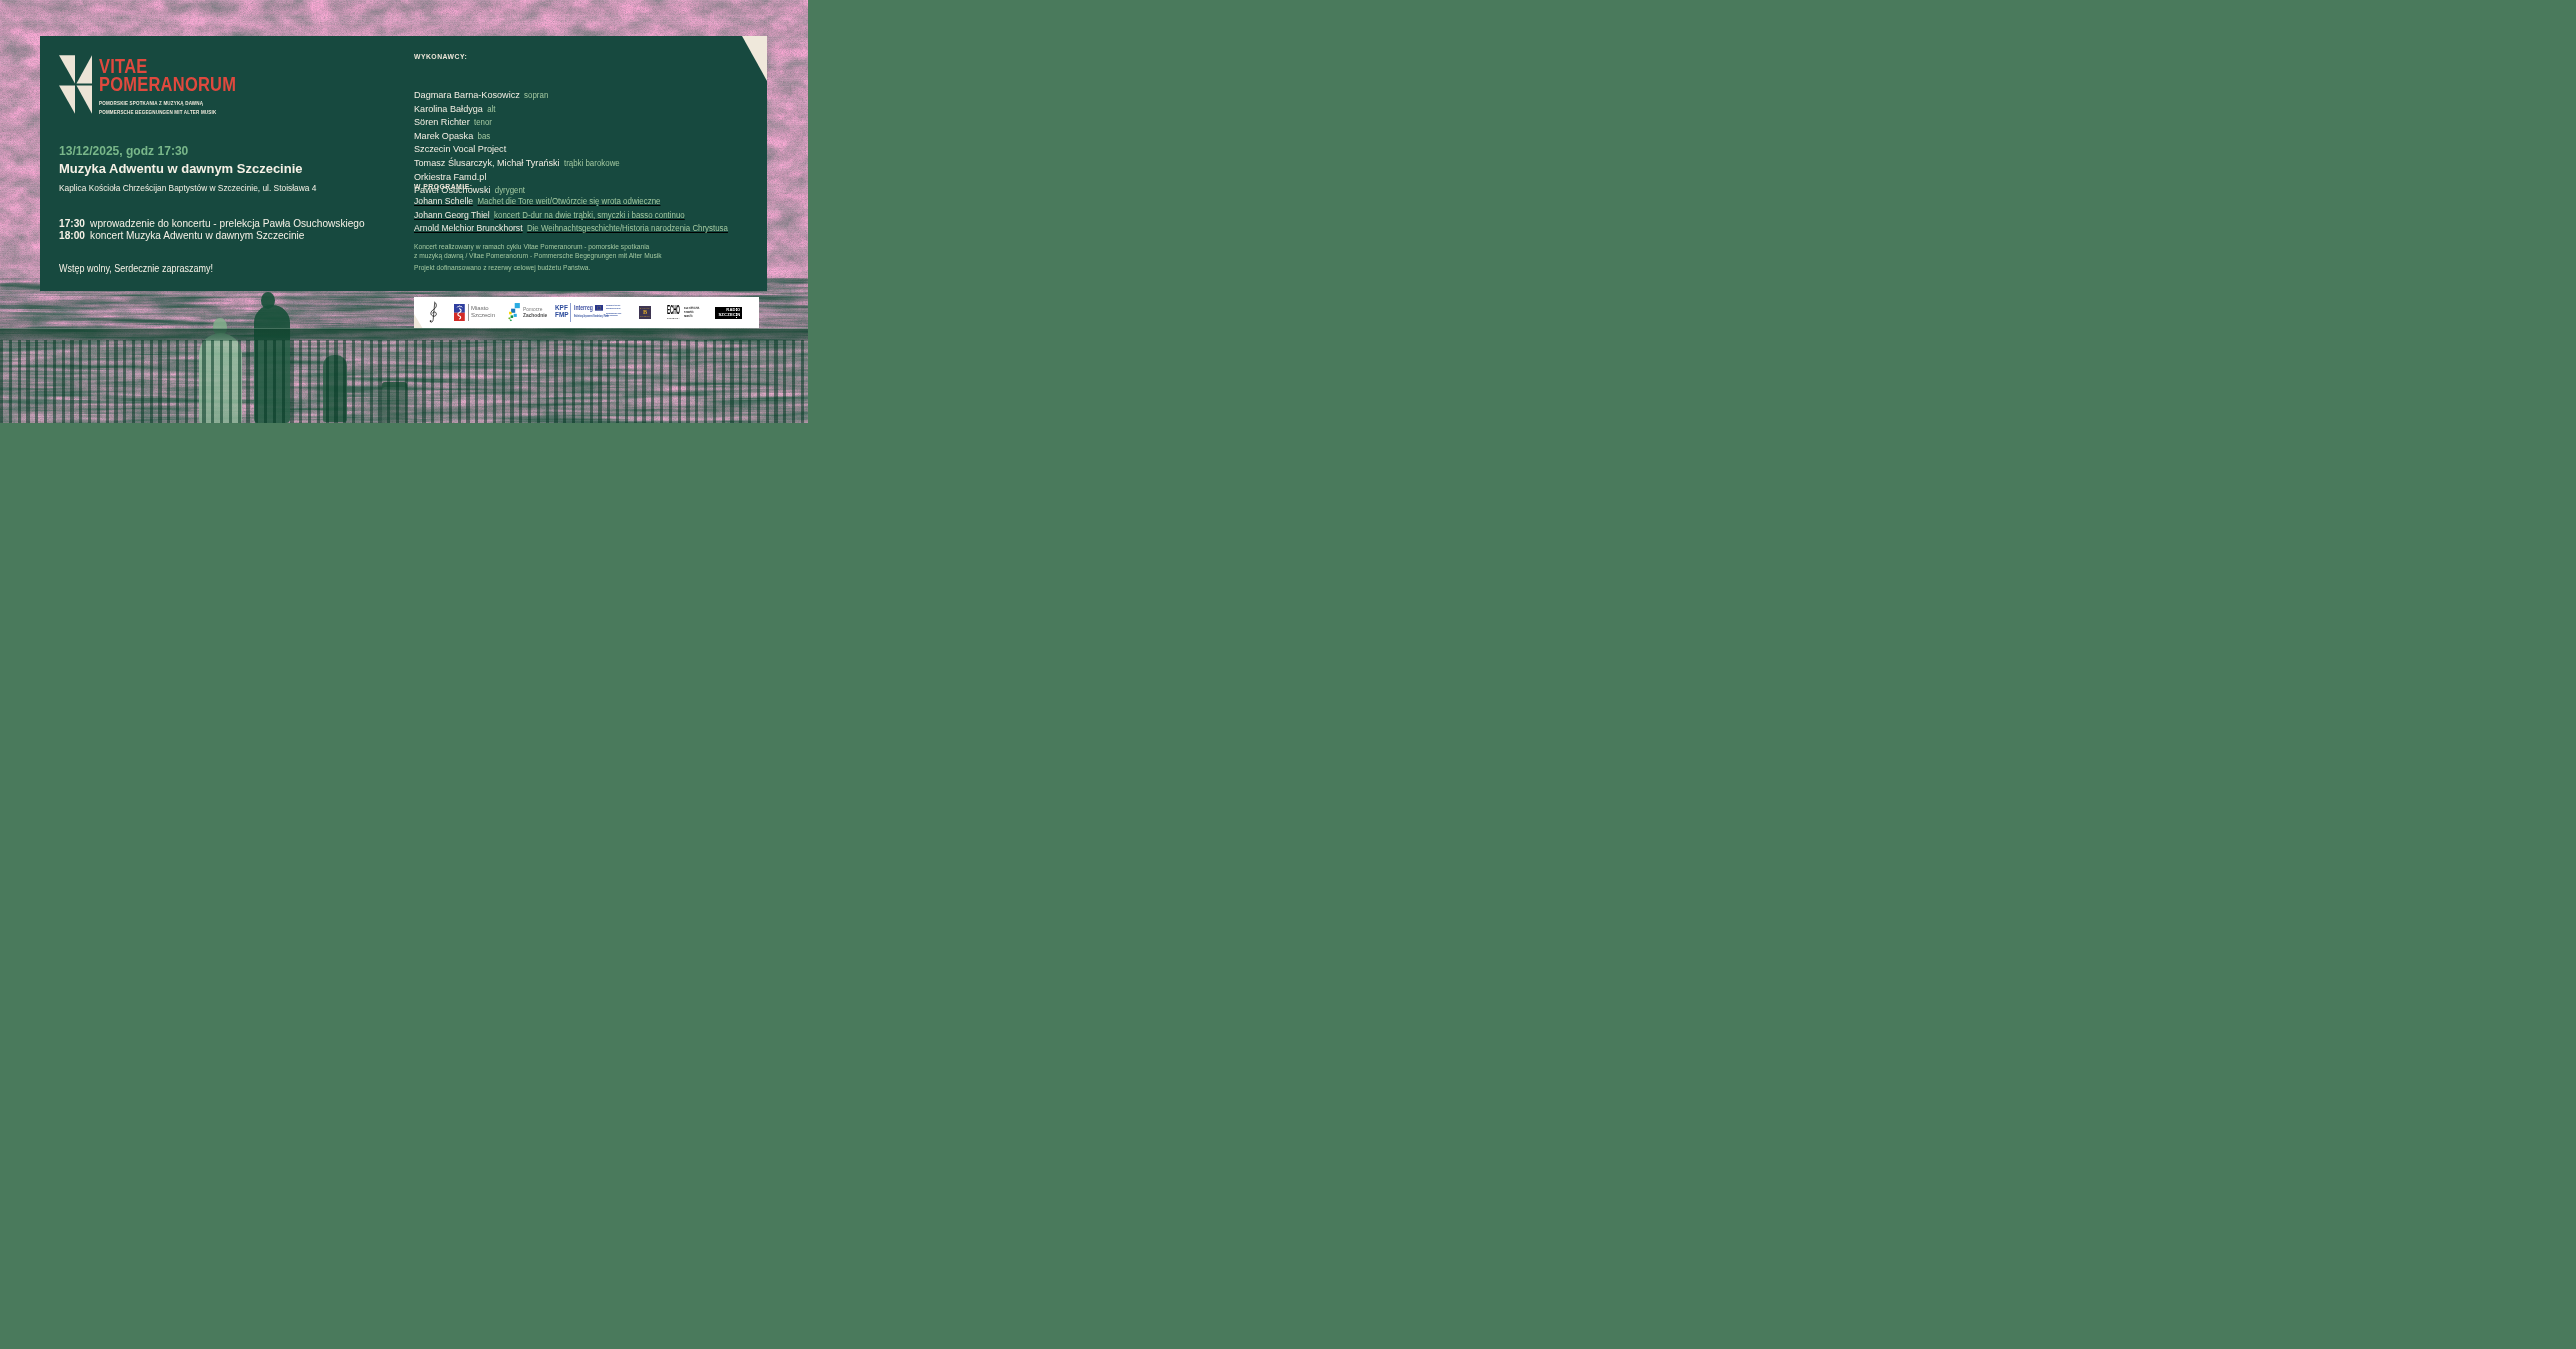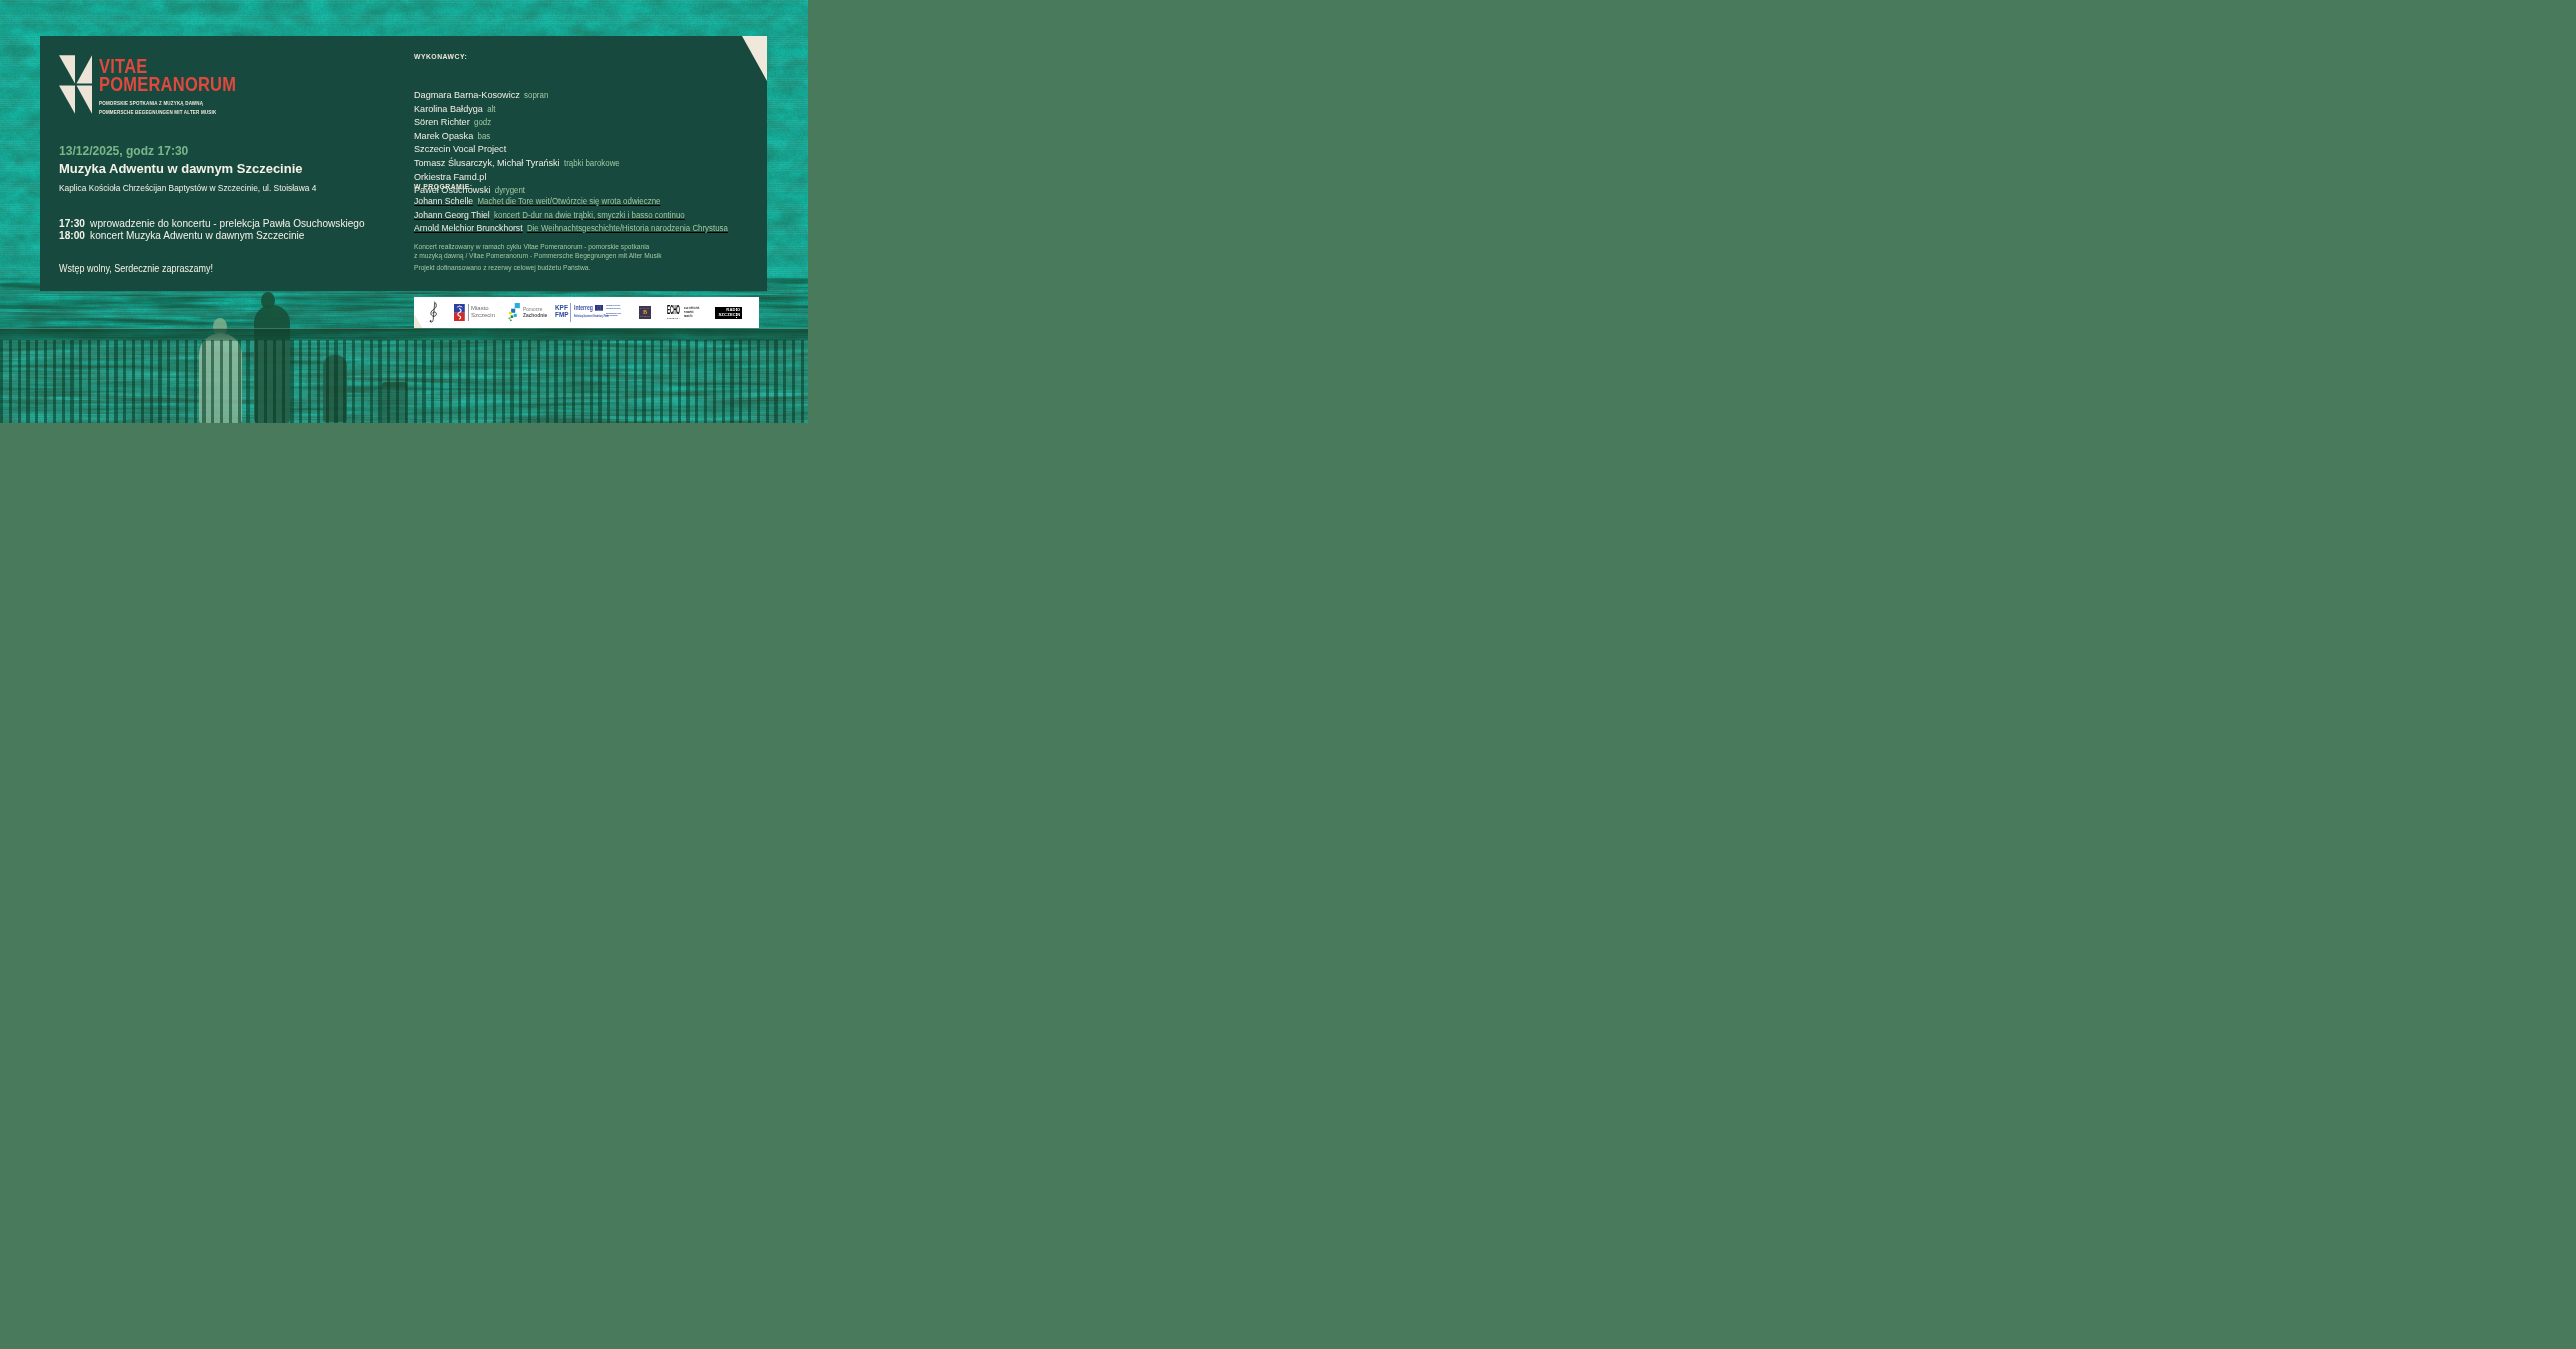--- a/index.html
+++ b/index.html
@@ -1,18 +1,18 @@
 <!DOCTYPE html>
 <html style="font-size:8.2px"><head>
 <meta charset="utf-8">
 <style>
   html,body{margin:0;padding:0;background:#4a7a5c;}
   .stage{
     position:relative;width:808px;height:423px;overflow:hidden;
-    background:#14b8a6;
+    background:#f9a8d4;
     font-family:"Liberation Sans",sans-serif;
   }
   .abs{position:absolute;}
   
   .bg-noise{position:absolute;inset:0;pointer-events:none;}
   .paper-lines{position:absolute;inset:0;
     background:repeating-linear-gradient(0deg,rgba(255,255,255,.05) 0 0.5px,transparent 0.5px 2.1px);}
   .rail-top{position:absolute;left:0;top:328px;width:100%;height:12.4px;
     background:linear-gradient(180deg,rgba(15,66,45,.78),rgba(15,66,45,.4));
     border-top:1px solid rgba(200,225,205,.25);}
@@ -172,21 +172,21 @@
         <span class="t">18:00</span><span>koncert Muzyka Adwentu w dawnym Szczecinie</span>
       </div>
     </div>
 
     <div class="abs admission cx90">Wstęp wolny, Serdecznie zapraszamy!</div>
 
     <div class="abs sec-heading wyk-heading cx95">WYKONAWCY:</div>
     <div class="abs performers">
       <div class="row"><span class="name">Dagmara Barna-Kosowicz</span><span class="role">sopran</span></div>
       <div class="row"><span class="name">Karolina Bałdyga</span><span class="role">alt</span></div>
-      <div class="row"><span class="name">Sören Richter</span><span class="role">godz</span></div>
+      <div class="row"><span class="name">Sören Richter</span><span class="role">tenor</span></div>
       <div class="row"><span class="name">Marek Opaska</span><span class="role">bas</span></div>
       <div class="row"><span class="name">Szczecin Vocal Project</span><span class="role"></span></div>
       <div class="row"><span class="name">Tomasz Ślusarczyk, Michał Tyrański</span><span class="role">trąbki barokowe</span></div>
       <div class="row"><span class="name">Orkiestra Famd.pl</span><span class="role"></span></div>
       <div class="row"><span class="name">Paweł Osuchowski</span><span class="role">dyrygent</span></div>
     </div>
 
     <div class="abs sec-heading prog-heading cx95">W PROGRAMIE:</div>
     <div class="abs program">
       <div class="row"><span class="composer">Johann Schelle</span><span class="piece">Machet die Tore weit/Otwórzcie się wrota odwieczne</span></div>

